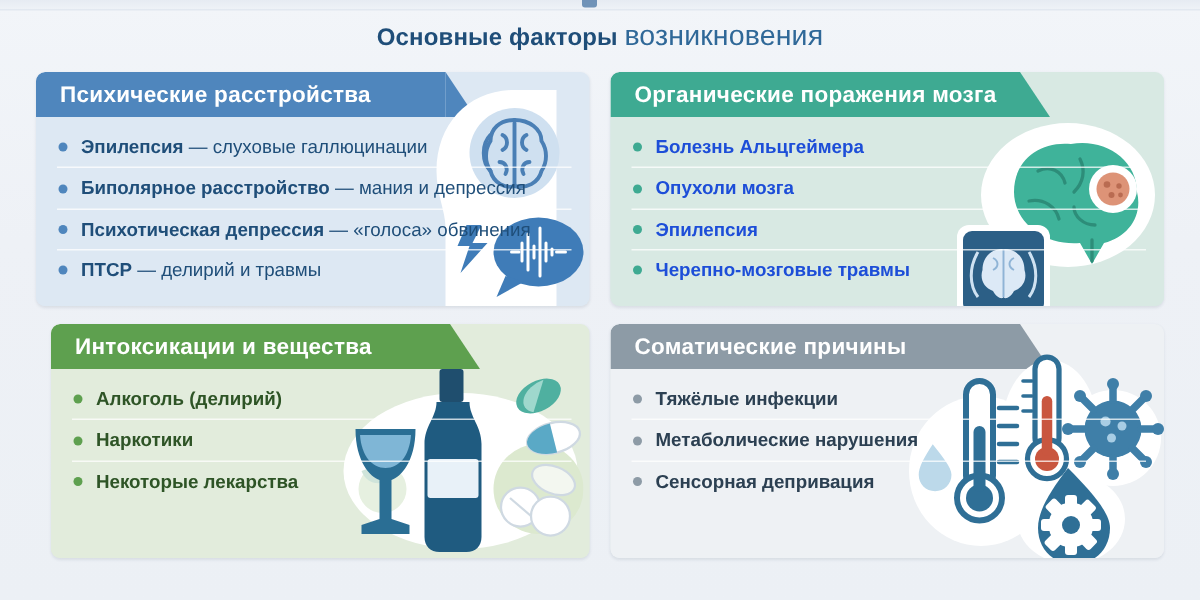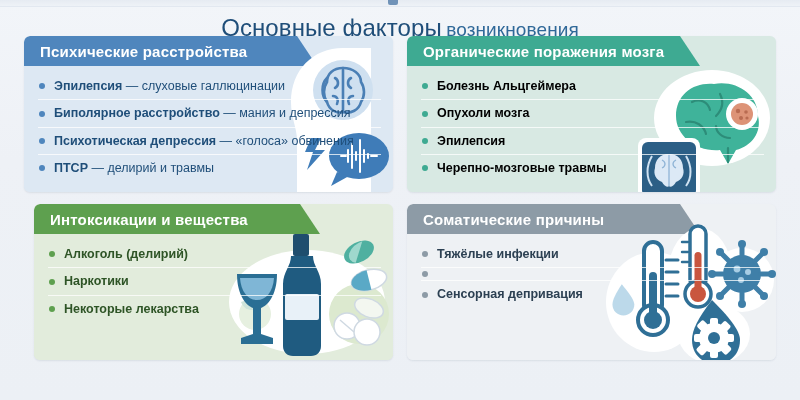--- a/index.html
+++ b/index.html
@@ -26,29 +26,29 @@
     background:#5a82ad; border-radius:0 0 2px 2px; opacity:.85;
   }
 
   
   .title-wrap {
     position:absolute; top:14px; left:0; width:800px;
     text-align:center;
     white-space:nowrap;
   }
   .title-strong {
-    font-size:24px; font-weight:normal; color:#1f4e79; letter-spacing:.1px;
+    font-size:16px; font-weight:bold; color:#1f4e79; letter-spacing:.1px;
   }
   .title-light {
     font-size:19px; font-weight:normal; color:#2f6898; letter-spacing:.1px;
   }
 
   
   .grid {
-    position:absolute; left:24px; top:36px;
+    position:absolute; left:24px; top:48px;
     width:752px; height:340px;
     display:grid;
     grid-template-columns:369px 369px;
     grid-template-rows:156px 156px;
     column-gap:14px; row-gap:12px;
   }
 
   .card {
     position:relative;
     border-radius:6px;
@@ -107,21 +107,21 @@
   .c1 .card-body { background:#dde8f3; }
   .c1 li { color:#1f4e79; }
   .c1 li .dot { background:#4f86bd; }
   .c1 li + li { border-top-color:#edf3f9; }
 
   
   .c2 { background:#d8e9e3; }
   .c2 .card-header { background:#3eaa92; }
   .c2 .card-header::after { border-color:transparent transparent transparent #3eaa92; }
   .c2 .card-body { background:#d8e9e3; }
-  .c2 li { color:#000000; }
+  .c2 li { color:#1d4ed8; }
   .c2 li .dot { background:#3eaa92; }
   .c2 li + li { border-top-color:#e9f4f0; }
 
   
   .c3 { background:#e2ecdc;margin-left:10px; }
   .c3 .card-header { background:#5ea04f; }
   .c3 .card-header::after { border-color:transparent transparent transparent #5ea04f; }
   .c3 .card-body { background:#e2ecdc; }
   .c3 li { color:#2e5426; }
   .c3 li .dot { background:#5ea04f; }
@@ -410,21 +410,21 @@
           <path d="M22 88 C14 100 10 108 10 114 C10 122 16 128 24 128 C32 128 38 122 38 114 C38 108 30 98 22 88 Z" fill="#bcd9ea" transform="translate(4,-16) scale(0.78) translate(6,20)"></path>
         </svg>
 
         <ul class="items">
           <li>
             <span class="dot"></span>
             <span>Тяжёлые инфекции</span><span class="tail"></span>
           </li>
           <li>
             <span class="dot"></span>
-            <span class="tail"></span>
+            <span>Метаболические нарушения</span><span class="tail"></span>
           </li>
           <li>
             <span class="dot"></span>
             <span>Сенсорная депривация</span><span class="tail"></span>
           </li>
         </ul>
       </div>
     </div>
 
   </div>

